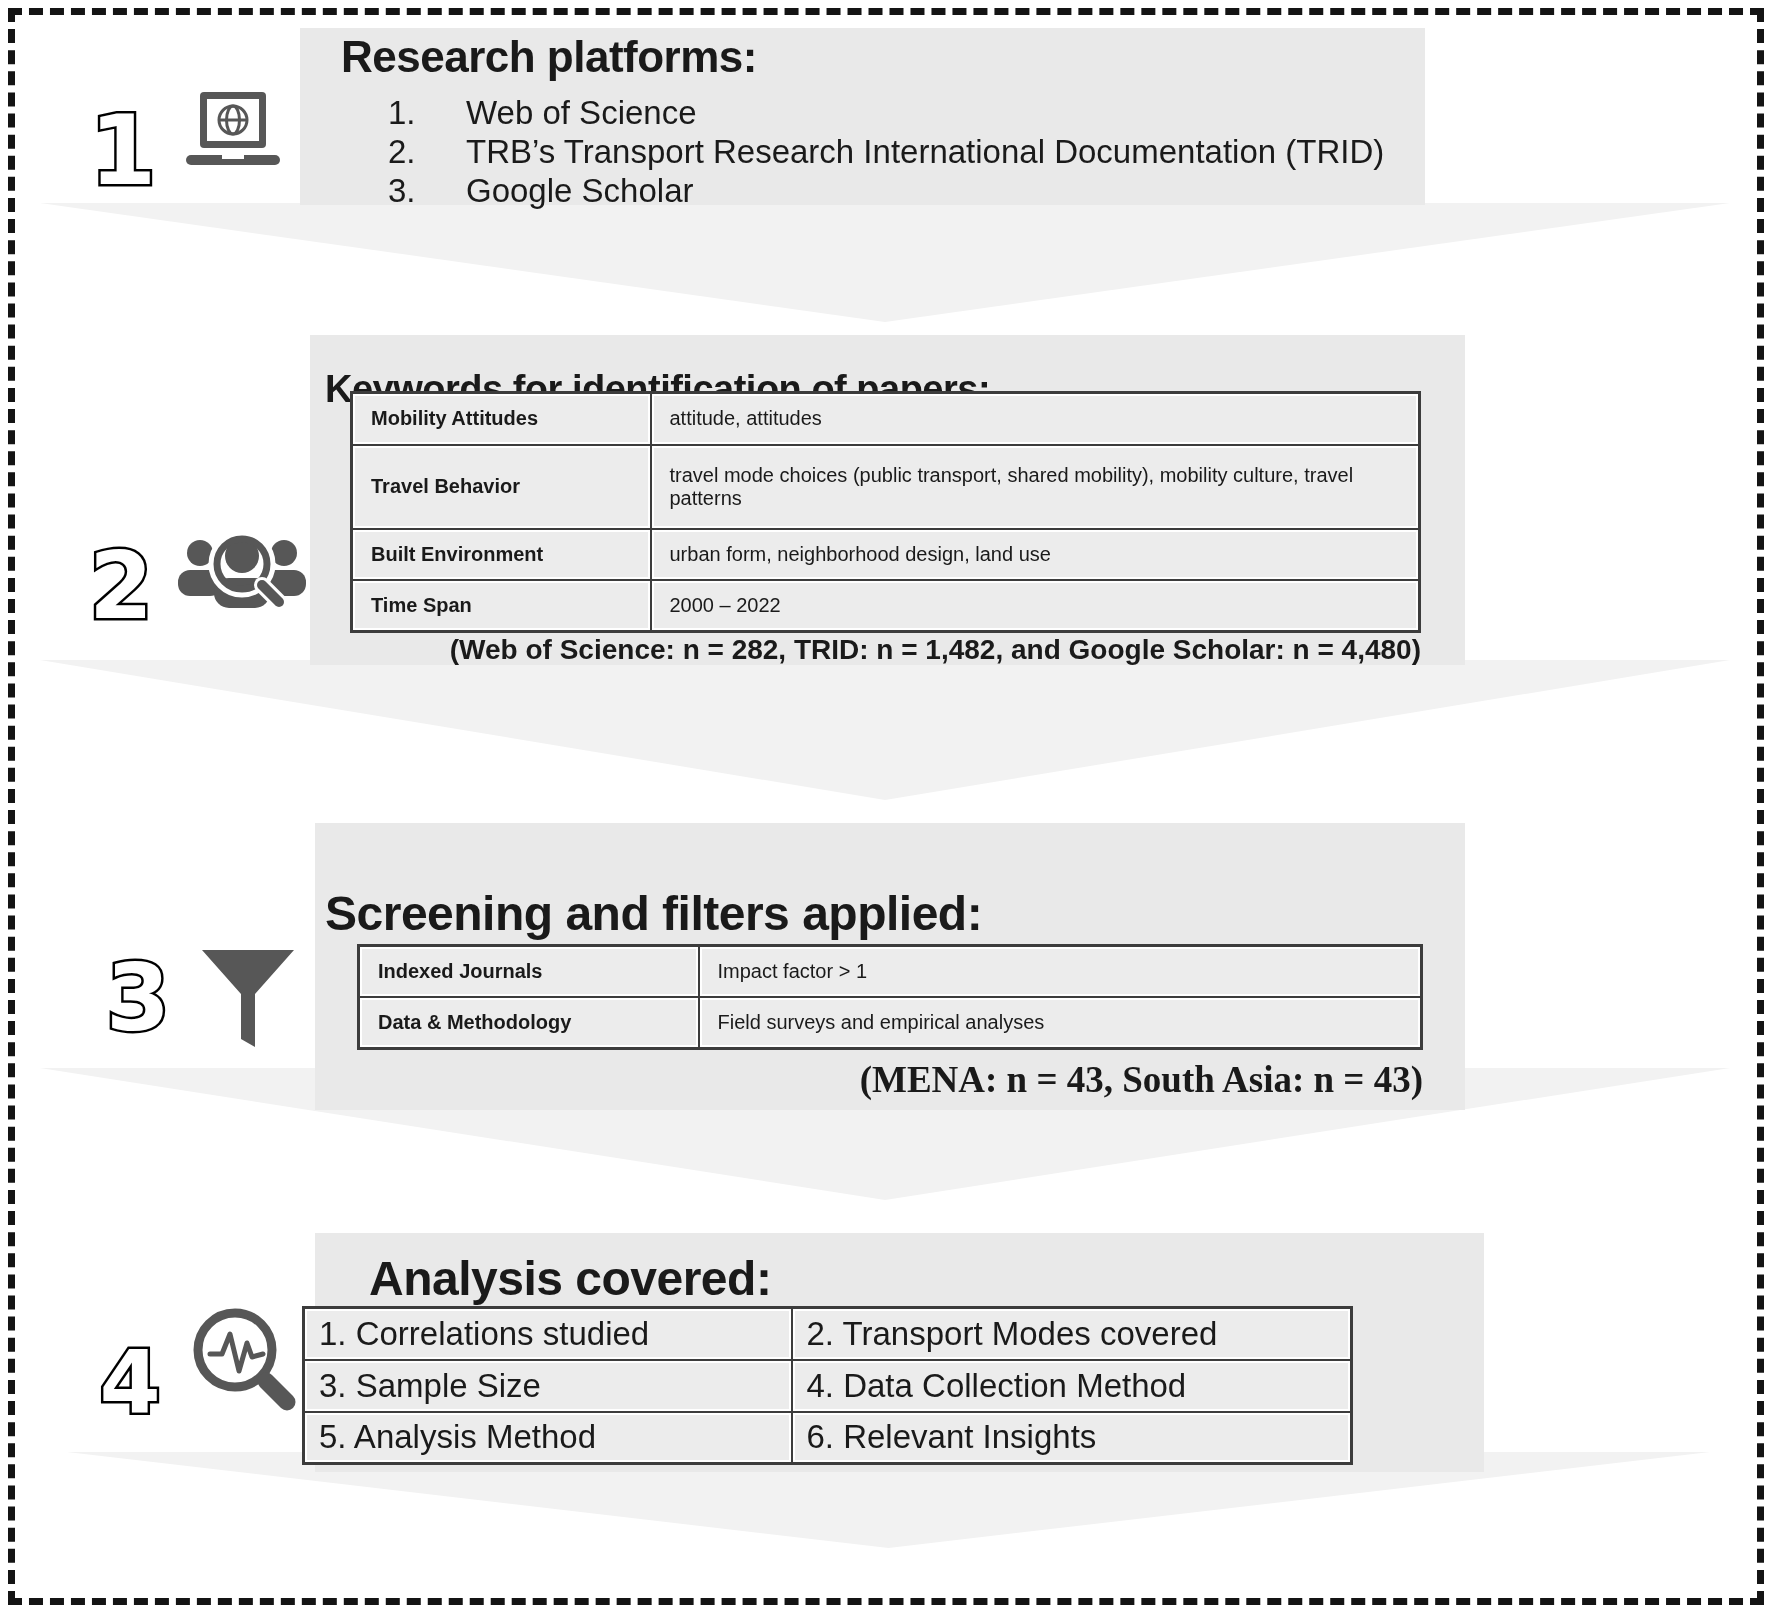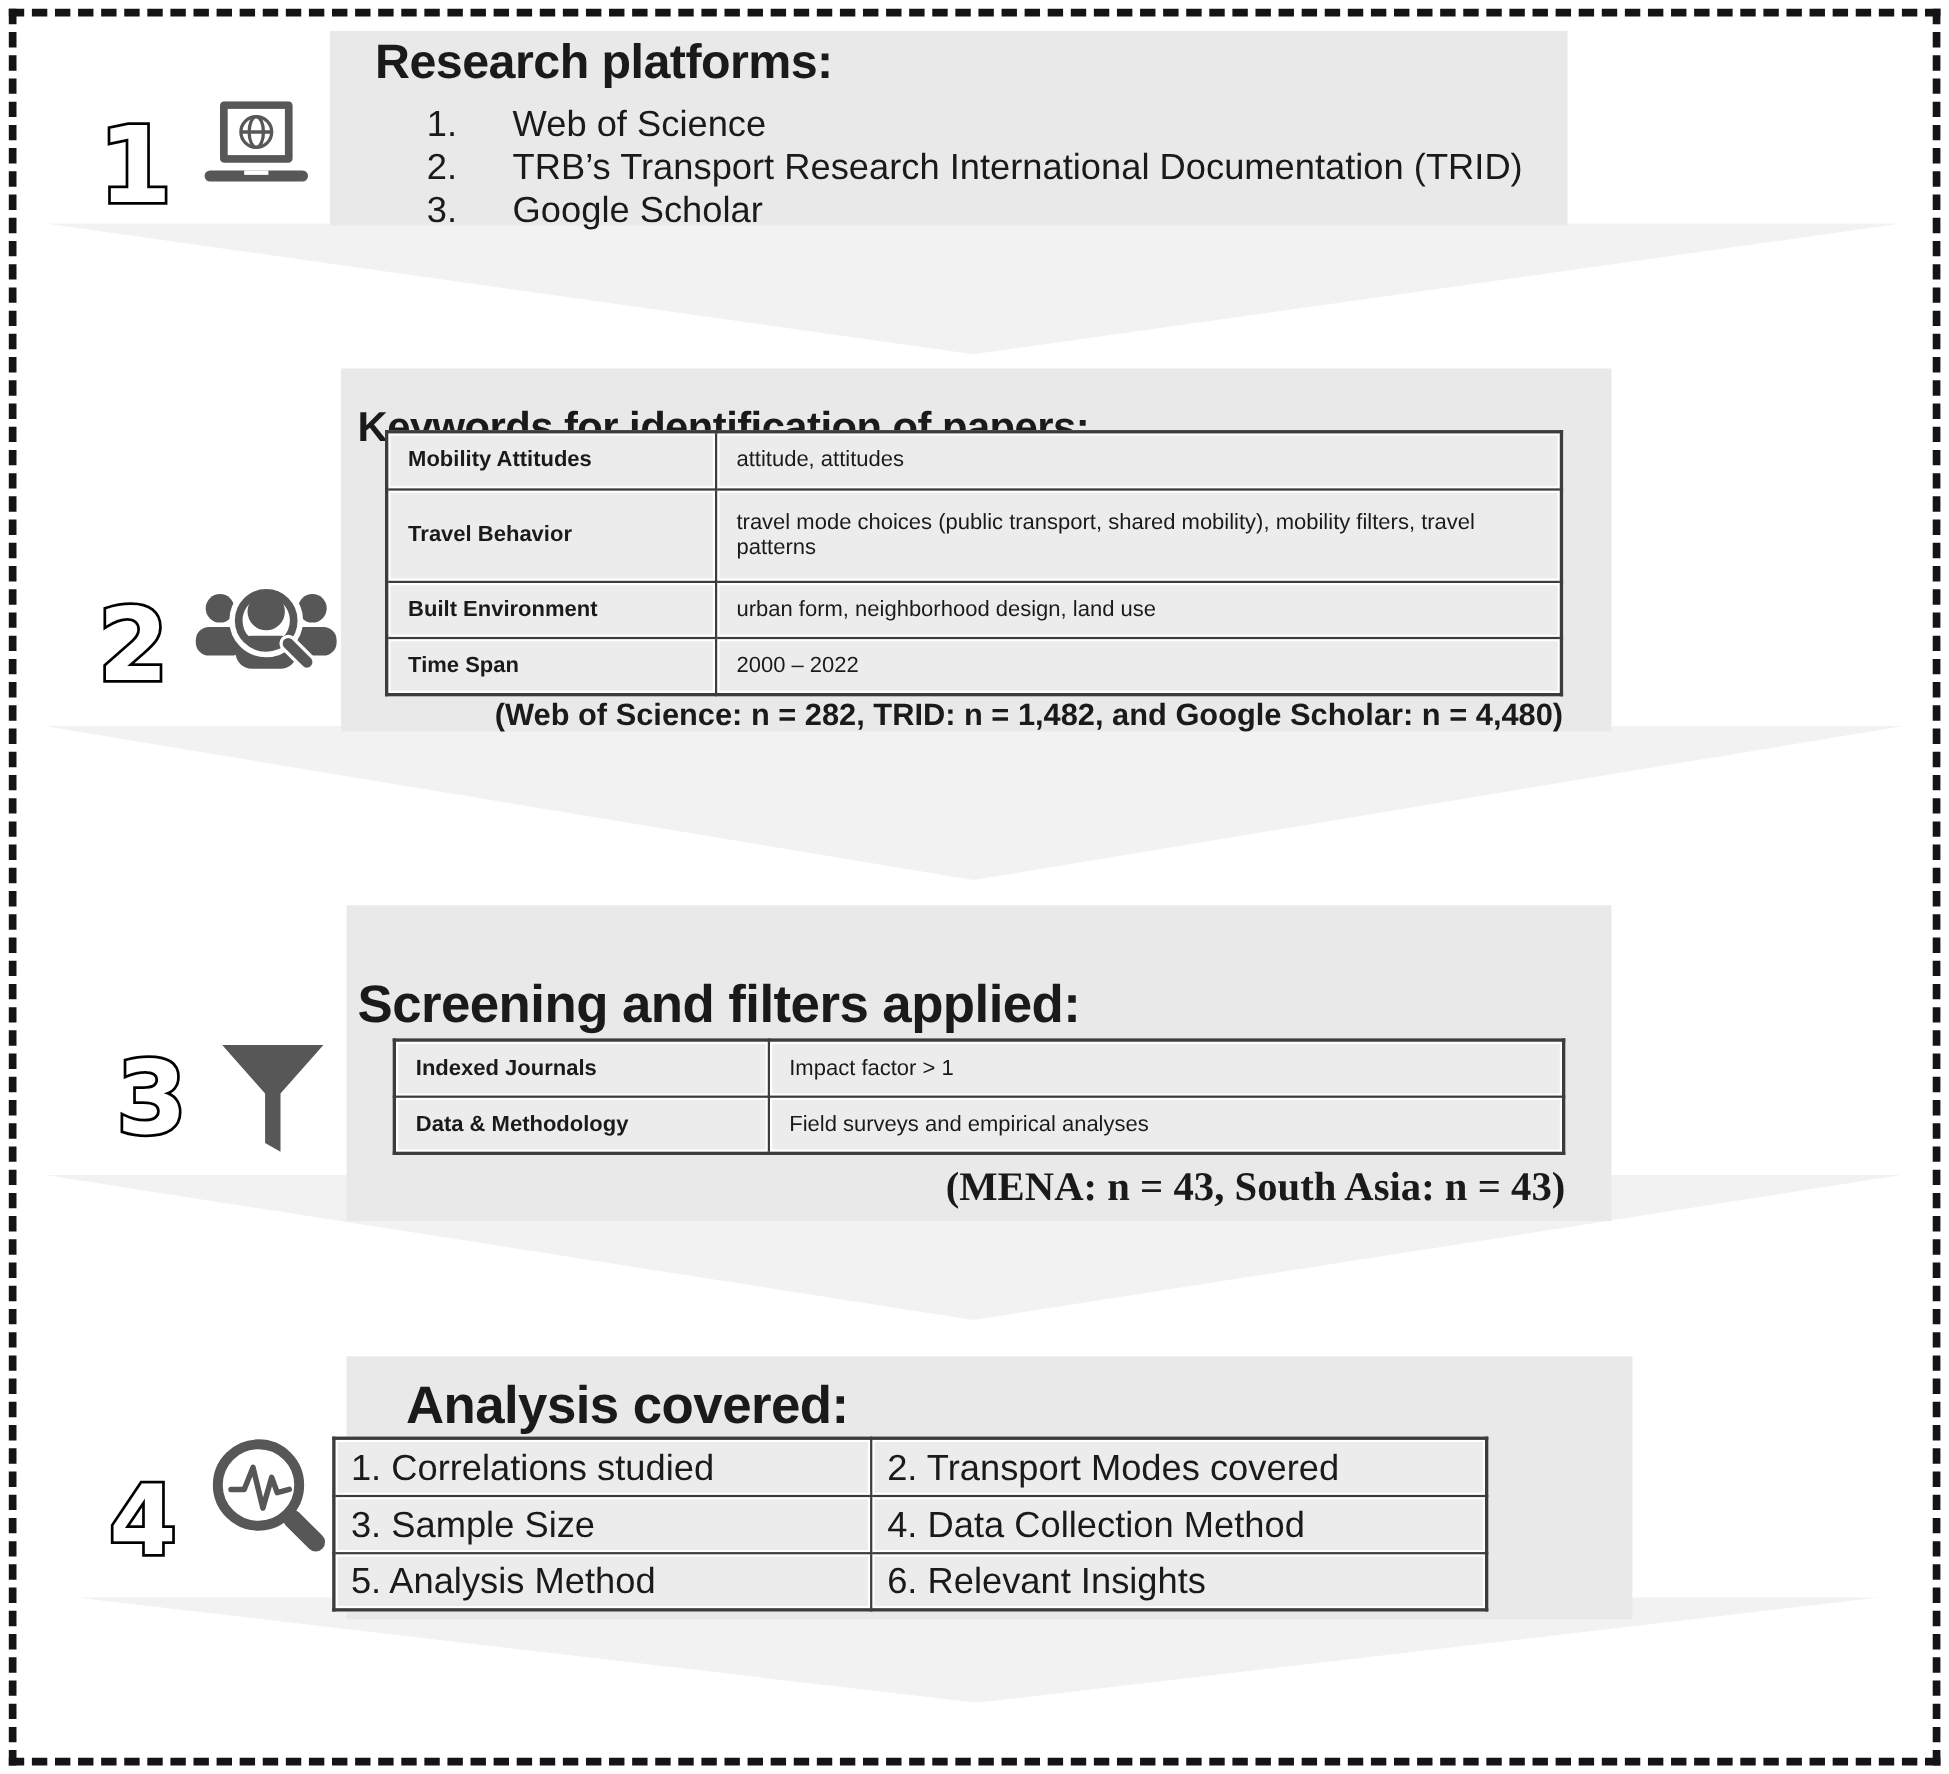--- a/index.html
+++ b/index.html
@@ -109,21 +109,21 @@
         <col style="width:299px">
         <col>
       </colgroup>
     <tbody>
         <tr style="height:52px">
       <td class="lbl">Mobility Attitudes</td>
       <td>attitude, attitudes</td>
     </tr>
     <tr style="height:84px">
       <td class="lbl">Travel Behavior</td>
-      <td>travel mode choices (public transport, shared mobility), mobility filters, travel patterns</td>
+      <td>travel mode choices (public transport, shared mobility), mobility culture, travel patterns</td>
     </tr>
     <tr style="height:51px">
       <td class="lbl">Built Environment</td>
       <td>urban form, neighborhood design, land use</td>
     </tr>
     <tr style="height:52px">
       <td class="lbl">Time Span</td>
       <td>2000 – 2022</td>
     </tr>
   </tbody>

